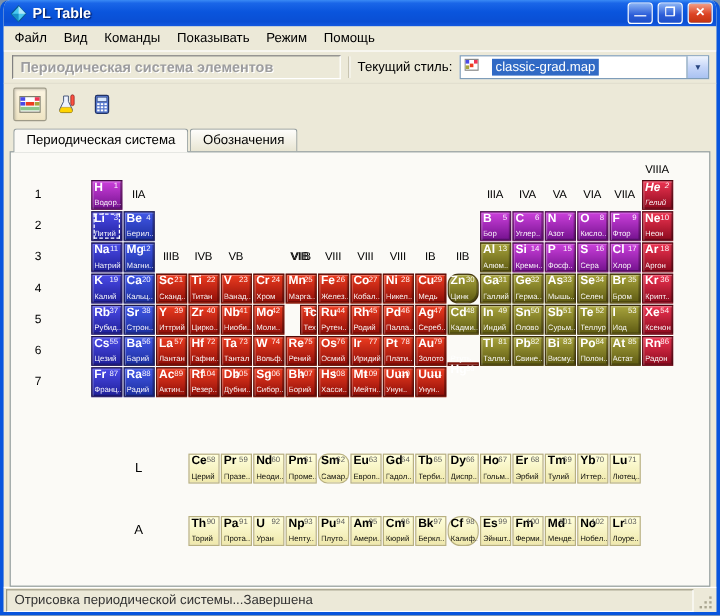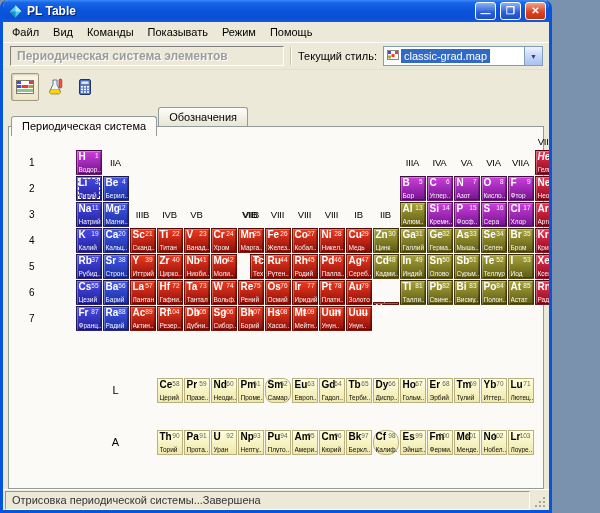--- a/index.html
+++ b/index.html
@@ -1,47 +1,47 @@
 <!DOCTYPE html>
 <html><head>
 <meta charset="utf-8">
 <style>
   html,body{margin:0;padding:0;background:#7a92ad;font-family:"Liberation Sans",sans-serif;-webkit-font-smoothing:antialiased;}
-  .window{position:relative;width:552px;height:513px;box-sizing:border-box;border:3px solid #0855dd;border-top:none;
+  .window{position:relative;width:600px;height:513px;box-sizing:border-box;border:3px solid #0855dd;border-top:none;
     border-radius:8px 8px 0 0;background:#ece9d8;display:flex;flex-direction:column;overflow:hidden;}
   .titlebar{height:22px;flex:0 0 22px;display:flex;align-items:center;gap:4px;padding:0 3px 0 5px;border-radius:5px 5px 0 0;
     background:linear-gradient(180deg,#3a8af5 0%,#1a66e8 12%,#0a55dd 45%,#0a4fd4 82%,#1459e0 100%);}
   .title-icon{display:flex;align-items:center;}
   .title-text{flex:1;color:#fff;font-weight:bold;font-size:12px;text-shadow:1px 1px 1px rgba(0,0,40,.7);}
   .winbtn{width:21px;height:18px;border-radius:3px;border:1px solid #fff;box-sizing:border-box;display:flex;align-items:center;
     justify-content:center;color:#fff;font-size:10px;font-weight:bold;line-height:1;
     background:linear-gradient(180deg,#8ab2f4,#2a5cd8 60%,#1e4fc8);}
   .winbtn.min span{transform:translateY(3px);}
   .winbtn.close{background:linear-gradient(180deg,#f2a088,#dd4324 55%,#c23310);}
   .menubar{height:20px;flex:0 0 20px;display:flex;align-items:center;padding-left:2px;background:#ece9d8;}
   .menu-item{padding:2px 7px;font-size:11px;color:#000;}
   .toolbar1{height:26px;flex:0 0 26px;display:flex;align-items:center;padding:0 6px 0 7px;gap:6px;border-top:1px solid #fff;}
   .caption-panel{width:274px;box-sizing:border-box;height:20px;line-height:18px;padding-left:6px;font-size:12px;font-weight:bold;
     color:#9c9c9e;text-shadow:1px 1px 0 #fff;border:1px solid;border-color:#808080 #ffffff #ffffff #808080;background:#ece9d8;
     white-space:nowrap;overflow:hidden;}
   .tb-divider{width:0;height:18px;border-left:1px solid #c8c4b0;border-right:1px solid #ffffff;}
   .style-label{font-size:11px;color:#000;white-space:nowrap;}
   .combo{flex:1;height:20px;box-sizing:border-box;border:1px solid #7f9db9;background:#fff;display:flex;align-items:center;
-    padding-left:3px;gap:2px;cursor:default;}
+    padding-left:3px;gap:11px;cursor:default;}
   .combo-value{font-size:11px;background:#316ac5;color:#fff;padding:1px 3px;white-space:nowrap;}
   .combo-btn{margin-left:auto;width:17px;align-self:stretch;display:flex;align-items:center;justify-content:center;
     background:linear-gradient(180deg,#eef4fe,#c6d6f8 50%,#a9c2f2);border-left:1px solid #7f9db9;color:#27447e;font-size:7px;}
   .toolbar2{height:34px;flex:0 0 34px;display:flex;align-items:center;gap:2px;padding-left:8px;border-top:1px solid #e2dfcf;}
   .tbtn{width:28px;height:28px;border:1px solid transparent;background:transparent;display:flex;align-items:center;
     justify-content:center;padding:0;border-radius:2px;}
   .tbtn.pressed{border:1px solid #9e9a87;background:linear-gradient(180deg,#fdf6e3,#efe5c4);box-shadow:inset 1px 1px 2px rgba(0,0,0,.18);}
   .tabbar{height:22px;flex:0 0 22px;display:flex;align-items:flex-end;padding-left:8px;position:relative;z-index:2;}
   .tab{font-size:11px;padding:3px 10px;border:1px solid #919b9c;border-bottom:none;border-radius:3px 3px 0 0;
     background:linear-gradient(180deg,#fefdfb,#e8e5d2);margin-right:1px;color:#000;white-space:nowrap;}
-  .tab.active{background:#fbfaf6;position:relative;top:10px;padding-bottom:4px;box-shadow:inset 0 2px 0 #fbfaf6;}
+  .tab.active{background:#fbfaf6;position:relative;top:1px;padding-bottom:4px;box-shadow:inset 0 2px 0 #fbfaf6;}
   .page{flex:1;border:1px solid #919b9c;margin:0 5px;background:#fbfaf6;padding:6px 0 0 12px;box-sizing:border-box;position:relative;z-index:1;}
   .ptable{display:grid;grid-template-columns:54px repeat(18,27px);}
   .ptable.main{grid-template-rows:16px repeat(7,26px);}
   .ptable.series{grid-template-rows:26px;}
   .lrow{margin-top:46px;}
   .arow{margin-top:26px;}
   .period-num{display:flex;align-items:center;font-size:10px;color:#000;padding-left:8px;box-sizing:border-box;}
   .group-label{display:flex;align-items:center;justify-content:center;font-size:9.5px;color:#000;letter-spacing:-0.2px;}
   .series-label{display:flex;align-items:center;justify-content:center;font-size:11px;color:#000;}
   .el{position:relative;margin:0.5px;border:1px solid rgba(25,5,5,.55);box-sizing:border-box;color:#fff;cursor:default;
@@ -321,21 +321,21 @@
         <div class="el transition" style="background: linear-gradient(rgb(238, 60, 32) 0%, rgb(142, 14, 8) 100%); grid-area: 5 / 11;">
           <span class="sym">Ni</span>
           <span class="num">28</span>
           <span class="nm">Никел..</span>
         </div>
         <div class="el transition" style="background: linear-gradient(rgb(238, 60, 32) 0%, rgb(142, 14, 8) 100%); grid-area: 5 / 12;">
           <span class="sym">Cu</span>
           <span class="num">29</span>
           <span class="nm">Медь</span>
         </div>
-        <div class="el pmetal" style="background: linear-gradient(rgb(168, 164, 60) 0%, rgb(94, 90, 18) 100%); grid-area: 5 / 13;">
+        <div class="el pmetal" style="background: linear-gradient(rgb(168, 164, 60) 0%, rgb(94, 90, 18) 100%); grid-area: 5 / 13; border-radius: 9px;">
           <span class="sym">Zn</span>
           <span class="num">30</span>
           <span class="nm">Цинк</span>
         </div>
         <div class="el pmetal" style="background: linear-gradient(rgb(168, 164, 60) 0%, rgb(94, 90, 18) 100%); grid-area: 5 / 14;">
           <span class="sym">Ga</span>
           <span class="num">31</span>
           <span class="nm">Галлий</span>
         </div>
         <div class="el pmetal" style="background: linear-gradient(rgb(168, 164, 60) 0%, rgb(94, 90, 18) 100%); grid-area: 5 / 15;">

